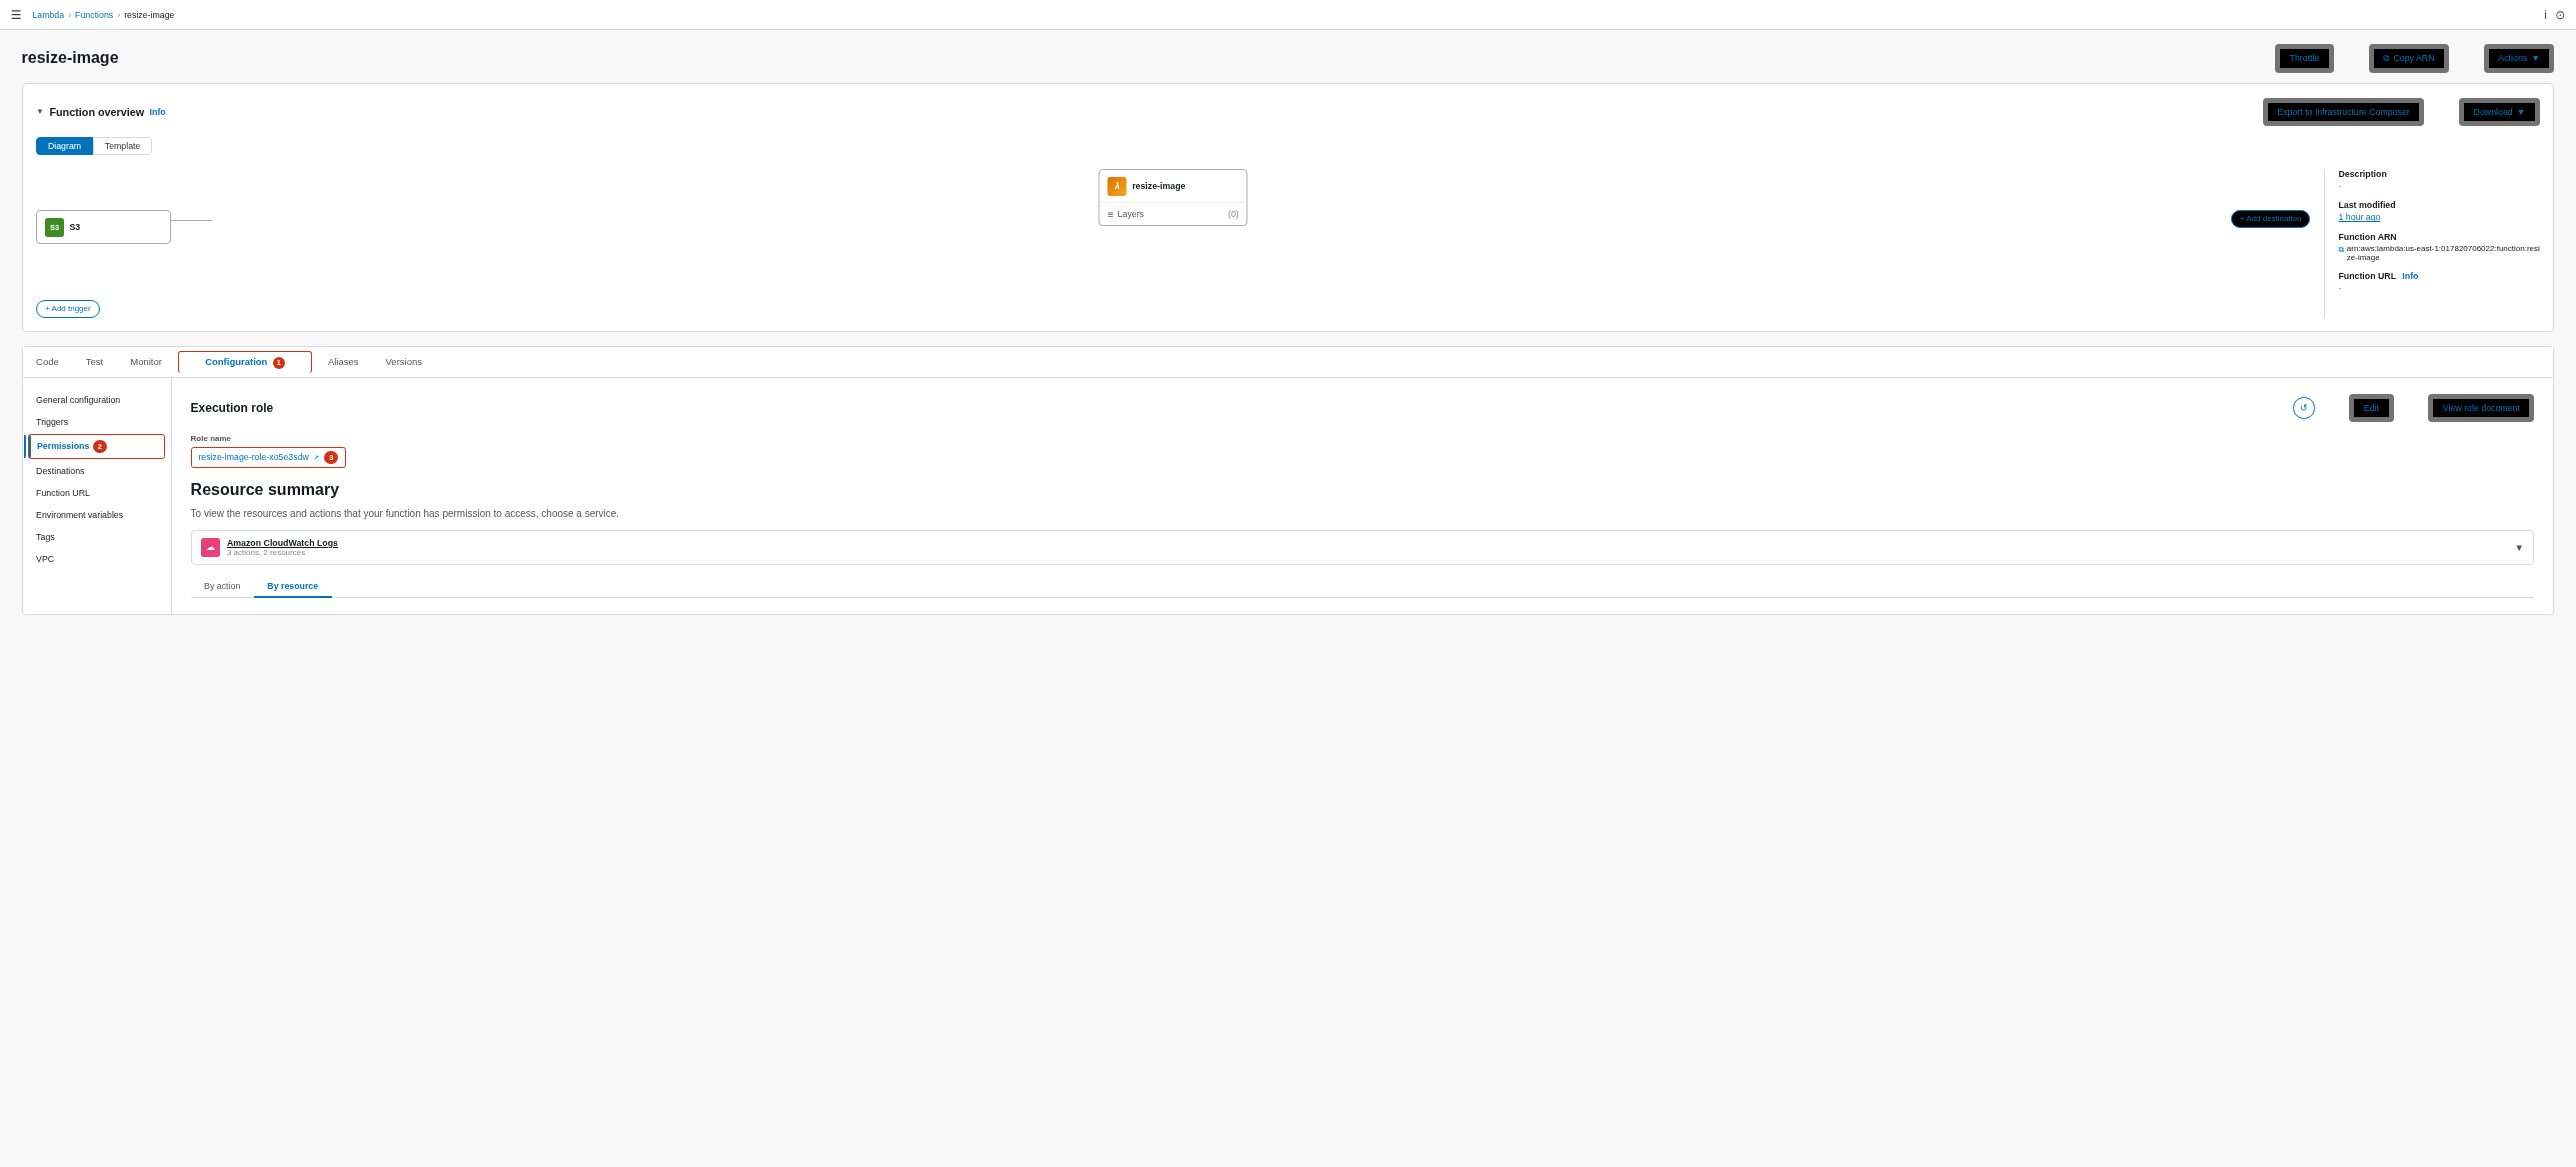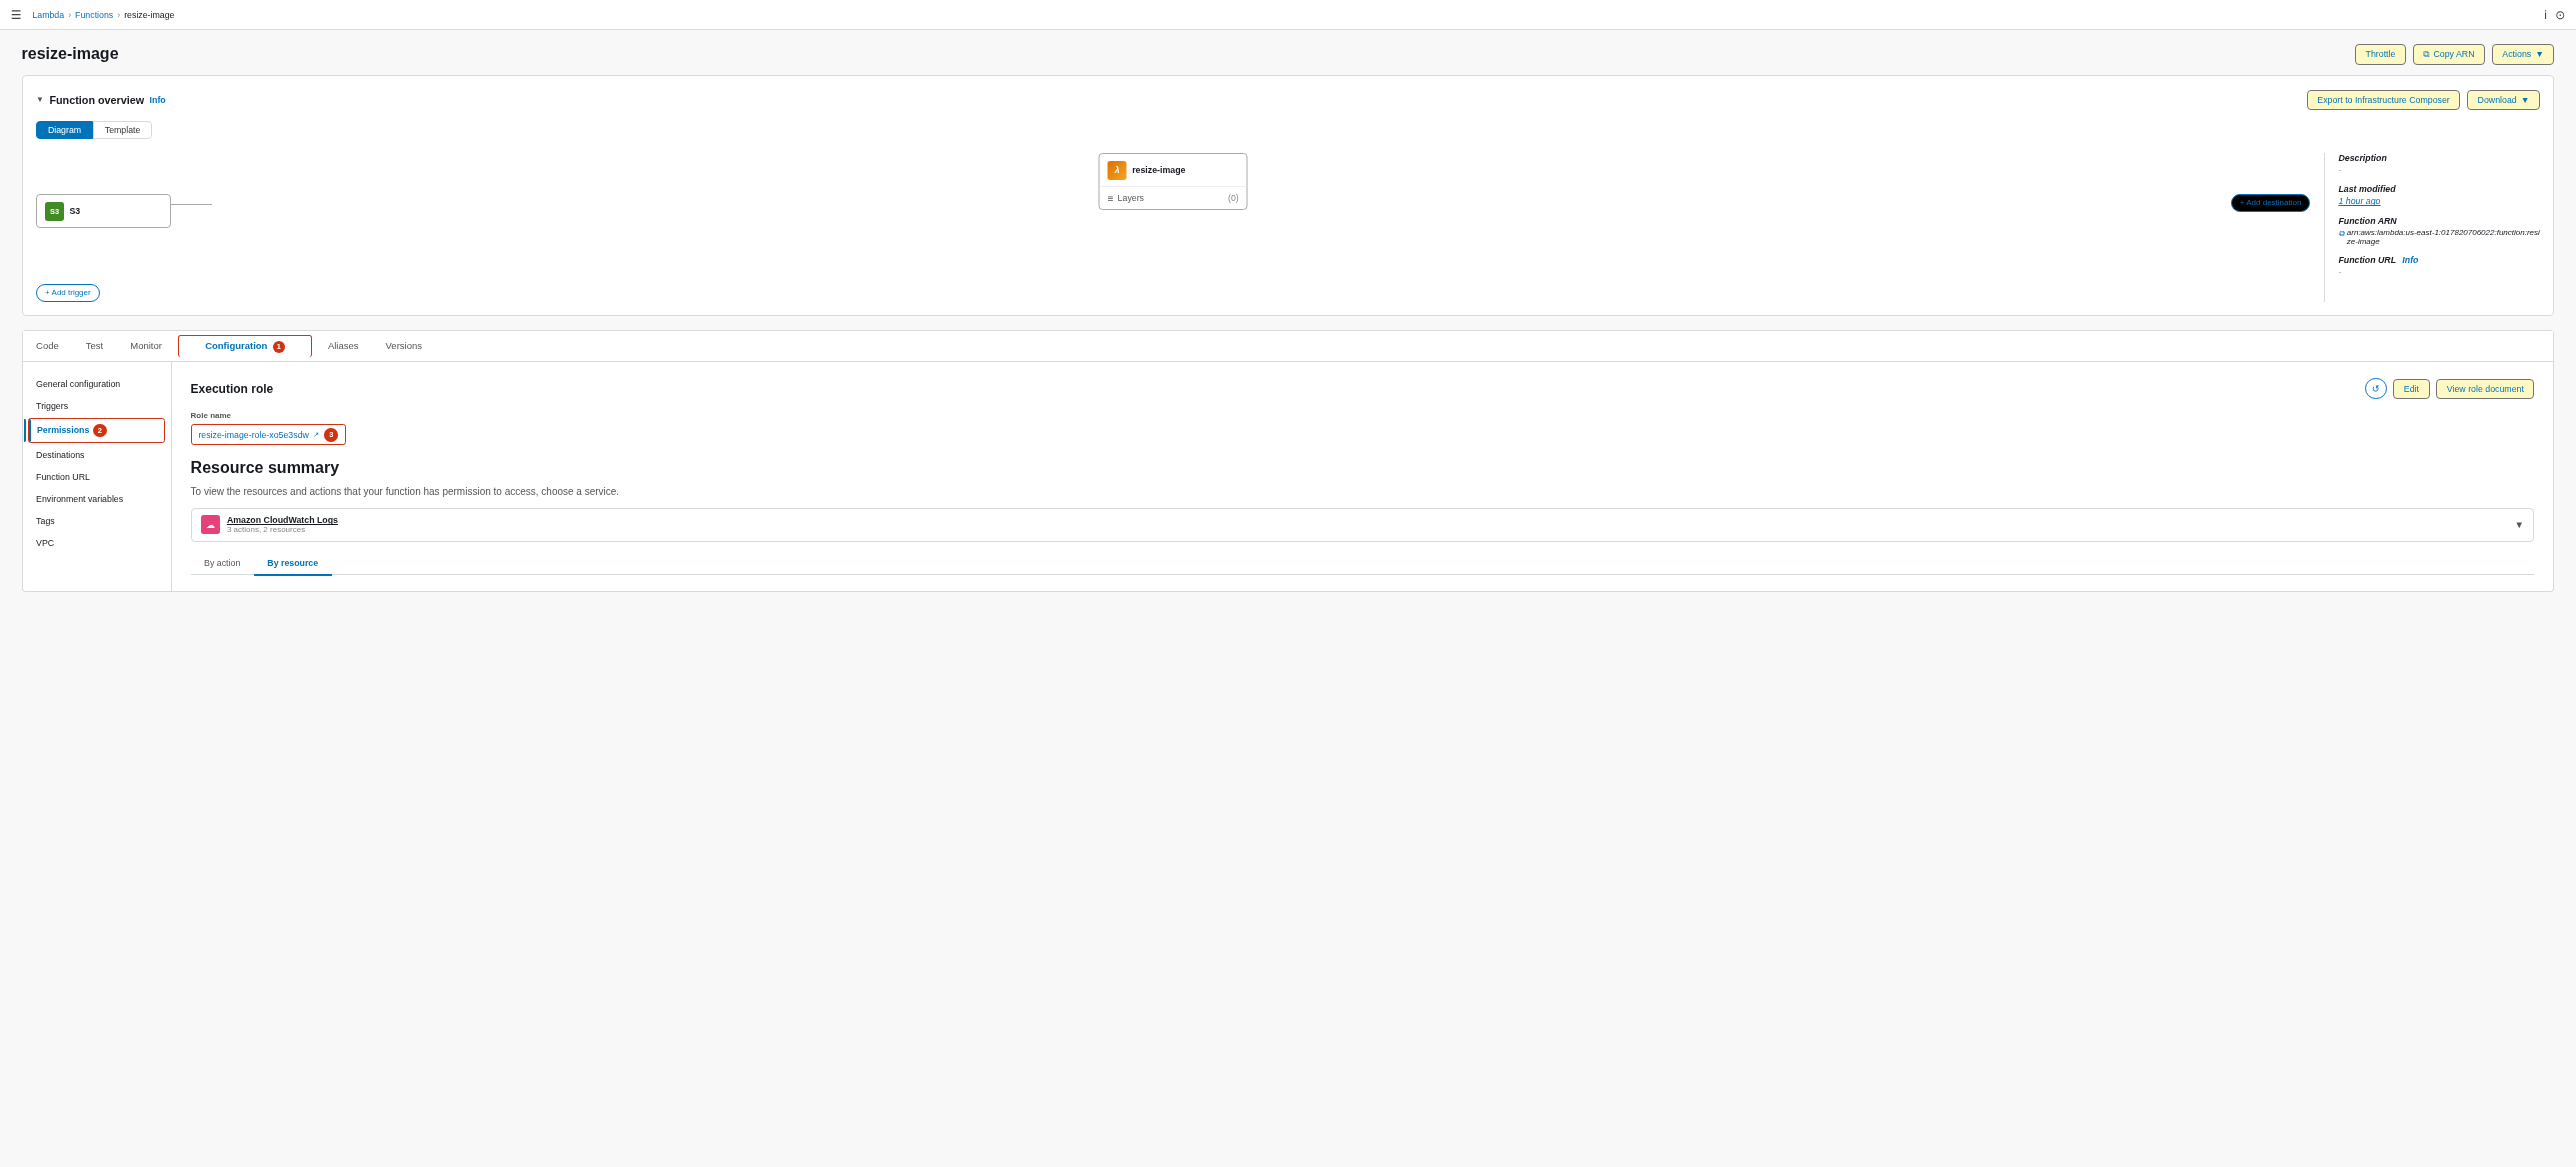--- a/index.html
+++ b/index.html
@@ -27,22 +27,22 @@
       display: flex; align-items: center; justify-content: space-between;
       margin-bottom: 10.8px;
     }
     .page-title { font-size: 16px; font-weight: 700; }
     .title-actions { display: flex; gap: 6.8px; }
 
     
     .btn {
       display: inline-flex; align-items: center; gap: 4px;
       padding: 4px 9.5px; border-radius: 4px; cursor: pointer;
-      font-size: 8.8px; font-weight: 500; border: 1px solid #737373;
-      background: #fef9c3; color: #0073bb; white-space: nowrap;
+      font-size: 8.8px; font-weight: 500; border: 5px solid #737373;
+      background: #000000; color: #0073bb; white-space: nowrap; margin-left: 28px;
     }
 
     
     .card {
       background: #fff; border: 0.7px solid #d5dbdb; border-radius: 4px;
       padding: 13.5px; margin-bottom: 13.5px;
     }
     .card-header {
       display: flex; align-items: center; justify-content: space-between;
       margin-bottom: 10.8px;
@@ -111,21 +111,21 @@
     }
     .add-dest-btn {
       position: absolute; top: 41px; right: 0;
       display: inline-flex; align-items: center; gap: 2.7px;
       padding: 3.4px 8px; border-radius: 10.8px; cursor: pointer;
       font-size: 8px; font-weight: 500; border: 1px solid #0073bb;
       background: #000000; color: #0073bb;
     }
 
     
-    .info-section { margin-bottom: 9.5px; font-style: italic; }
+    .info-section { margin-bottom: 9.5px; }
     .info-label { font-weight: 600; margin-bottom: 2px; font-size: 8.8px; }
     .info-value { font-size: 8.8px; color: #16191f; }
     .info-value.dash { color: #888; }
     .info-value a { color: #0073bb; text-decoration: underline; cursor: pointer; }
     .arn-row { display: flex; align-items: flex-start; gap: 2.7px; }
     .arn-icon { color: #0073bb; font-size: 8px; margin-top: 0.7px; }
     .arn-text { font-size: 8px; word-break: break-all; }
 
     
     .tabs-row {

